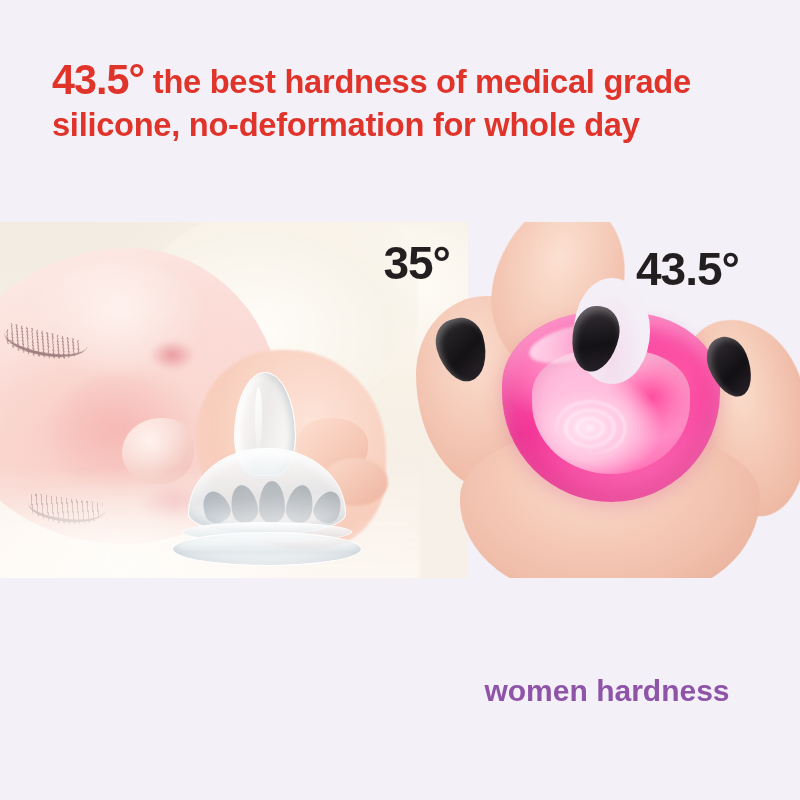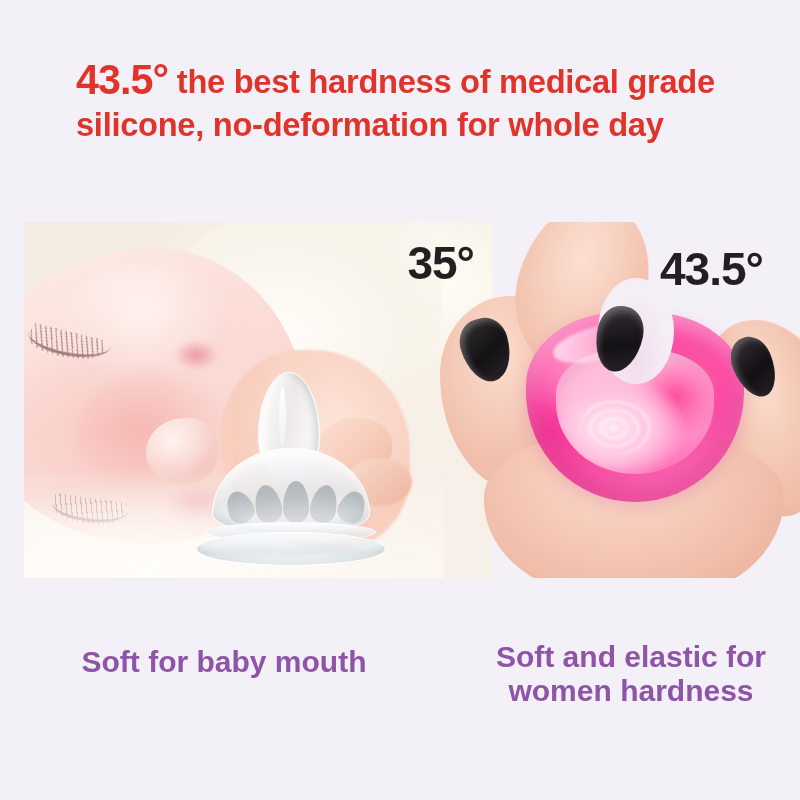--- a/index.html
+++ b/index.html
@@ -9,21 +9,21 @@
     width:800px; height:800px;
     overflow:hidden;
   }
 
   body {
     background:#f4f0f7;
     font-family:"Liberation Sans", sans-serif;
     position:relative;
   }
 
-  .page { position:absolute; inset:0;margin-left:24px; }
+  .page { position:absolute; inset:0; }
 
   
   .headline {
     position:absolute;
     left:52px; top:58px; width:712px;
     color:#e0342b;
     font-weight:bold;
     font-size:34px;
     line-height:43px;
     letter-spacing:-0.3px;
@@ -465,20 +465,19 @@
       <div class="cup-gloss"></div>
     </div>
 
     <div class="hr-thumbnail"></div>
     <div class="hr-indexnail"></div>
     <div class="hr-rightnail"></div>
   </div>
 
   <div class="label-right">43.5°</div>
 
-  <div class="caption caption-left">Soft for baby mouth</div>
 
   <div class="caption caption-right">
-    <span>Soft and elastic for</span><br>
+    <br>
     <span>women hardness</span>
   </div>
 
 </div>
 
 </body></html>

